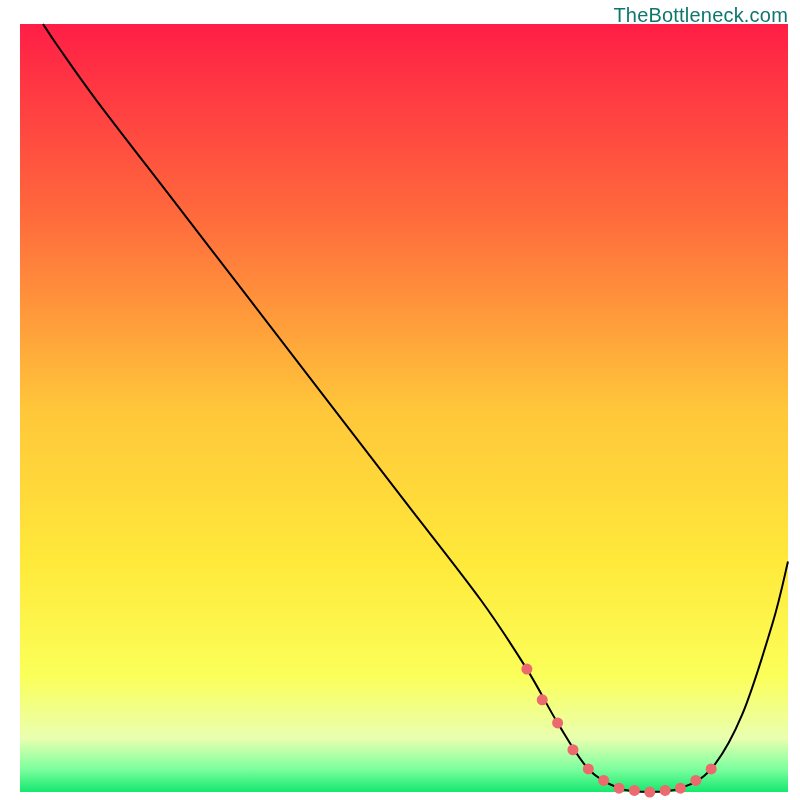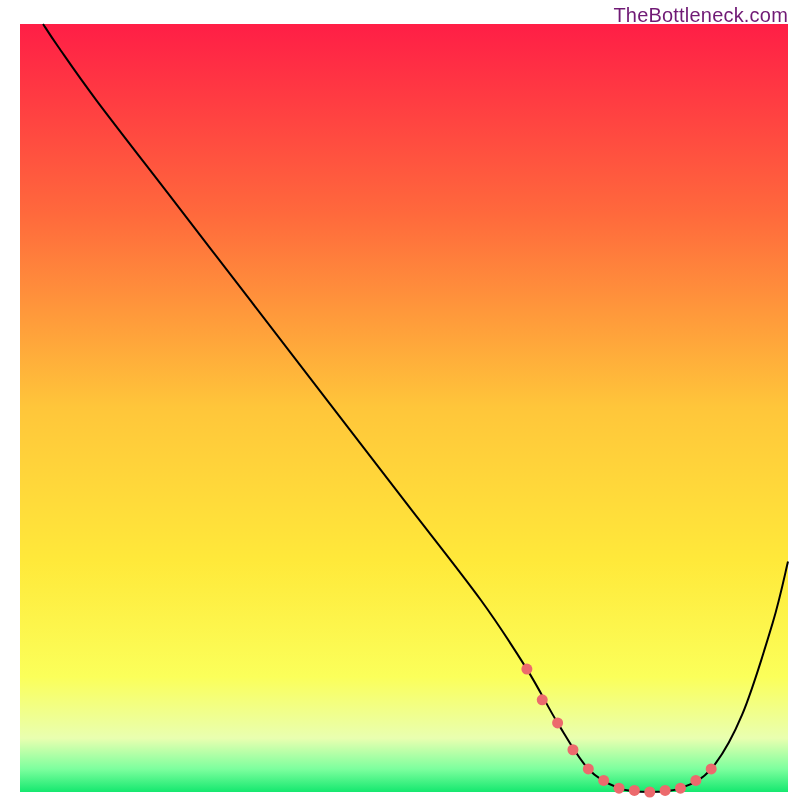--- a/index.html
+++ b/index.html
@@ -15,21 +15,21 @@
     position: relative;
     width: 800px;
     height: 800px;
   }
   .watermark {
     position: absolute;
     top: 4px;
     right: 12px;
     font-size: 20px;
     font-weight: 500;
-    color: #701a75;
+    color: #0f766e;
     letter-spacing: 0.2px;
   }
   svg.plot {
     position: absolute;
     top: 0;
     left: 0;
     width: 800px;
     height: 800px;
   }
 </style>

